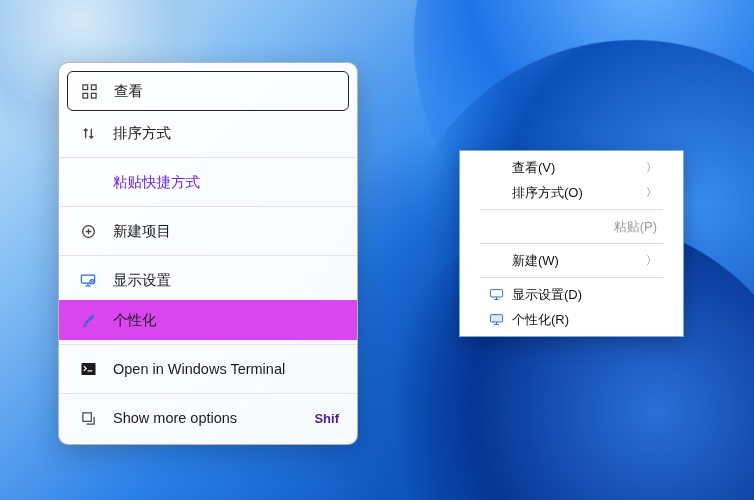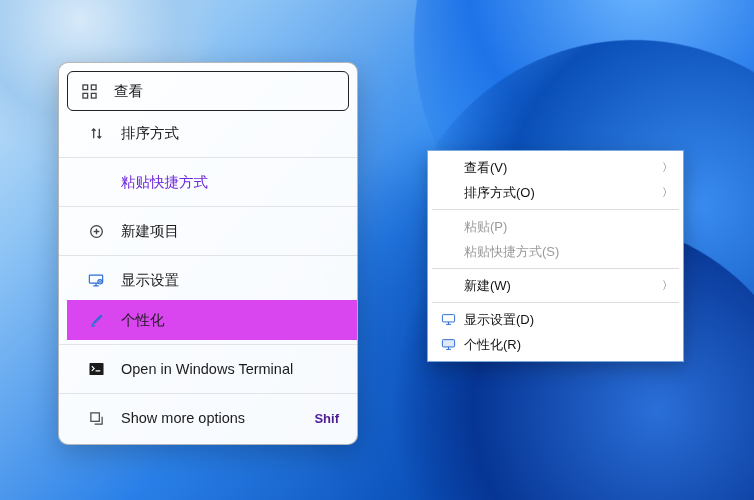--- a/index.html
+++ b/index.html
@@ -38,59 +38,58 @@
     box-shadow: 0 8px 28px rgba(0,0,0,0.22);
     padding: 6px 0;
   }
   .menu-primary .item {
     display: flex; align-items: center;
     height: 40px;
     padding: 0 18px;
     font-size: 14.5px;
     color: #1b1b1b;
     cursor: default;
-    margin-left: 8px;
   }
   .menu-primary .item.hover { background: #d946ef; }
   .menu-primary .item.disabled { color: #6d28d9; }
   .menu-primary .item.first {
     border: 1.5px solid #222;
     border-radius: 6px;
     margin: 2px 8px 2px 8px;
     padding: 0 10px;
     height: 40px;
   }
   .menu-primary .ic { width: 22px; display: inline-flex; align-items: center; justify-content: center; margin-right: 14px; color: #505050; }
   .menu-primary .label { flex: 1; }
   .menu-primary .kbd { color: #4c1d95; font-size: 13px; font-weight: bold; }
   .menu-primary .sep { height: 1px; background: #e3e3e3; margin: 4px 0; }
 
   
   .menu-classic {
     position: absolute;
     right: 70px; top: 150px;
-    width: 257px;
+    width: 225px;
     background: #ffffff;
     border: 1px solid #7aa9de;
     box-shadow: 0 6px 18px rgba(0,0,0,0.25);
-    padding: 4px 0;
+    padding: 4px 16px;
     font-size: 13px;
   }
   .menu-classic .citem {
     display: flex; align-items: center;
     height: 25px;
     padding: 0 10px 0 10px;
     color: #111;
     cursor: default;
   }
   .menu-classic .citem .cic { width: 20px; display: inline-flex; align-items: center; justify-content: center; margin-right: 6px; color: #2b6cd4; }
   .menu-classic .citem .clabel { flex: 1; }
   .menu-classic .citem .arrow { color: #555; font-size: 11px; }
   .menu-classic .citem.hover { background: #e9eef3; }
-  .menu-classic .citem.disabled { color: #9a9a9a; }
+  .menu-classic .citem.disabled { color: #9a9a9a; text-align: right; }
   .menu-classic .csep { height: 1px; background: #dcdcdc; margin: 4px 4px; }
 
   svg { display: block; }
 </style>
 </head>
 <body>
 <div class="desktop">
   <div class="blade b1"></div>
   <div class="blade b2"></div>
   <div class="blade b3"></div>
@@ -202,24 +201,20 @@
       <span class="clabel">排序方式(O)</span>
       <span class="arrow">〉</span>
     </div>
 
     <div class="csep"></div>
 
     <div class="citem disabled">
       <span class="cic"></span>
       <span class="clabel">粘贴(P)</span>
     </div>
-    <div class="citem disabled">
-      <span class="cic"></span>
-      <span class="clabel">粘贴快捷方式(S)</span>
-    </div>
 
     <div class="csep"></div>
 
     <div class="citem">
       <span class="cic"></span>
       <span class="clabel">新建(W)</span>
       <span class="arrow">〉</span>
     </div>
 
     <div class="csep"></div>

